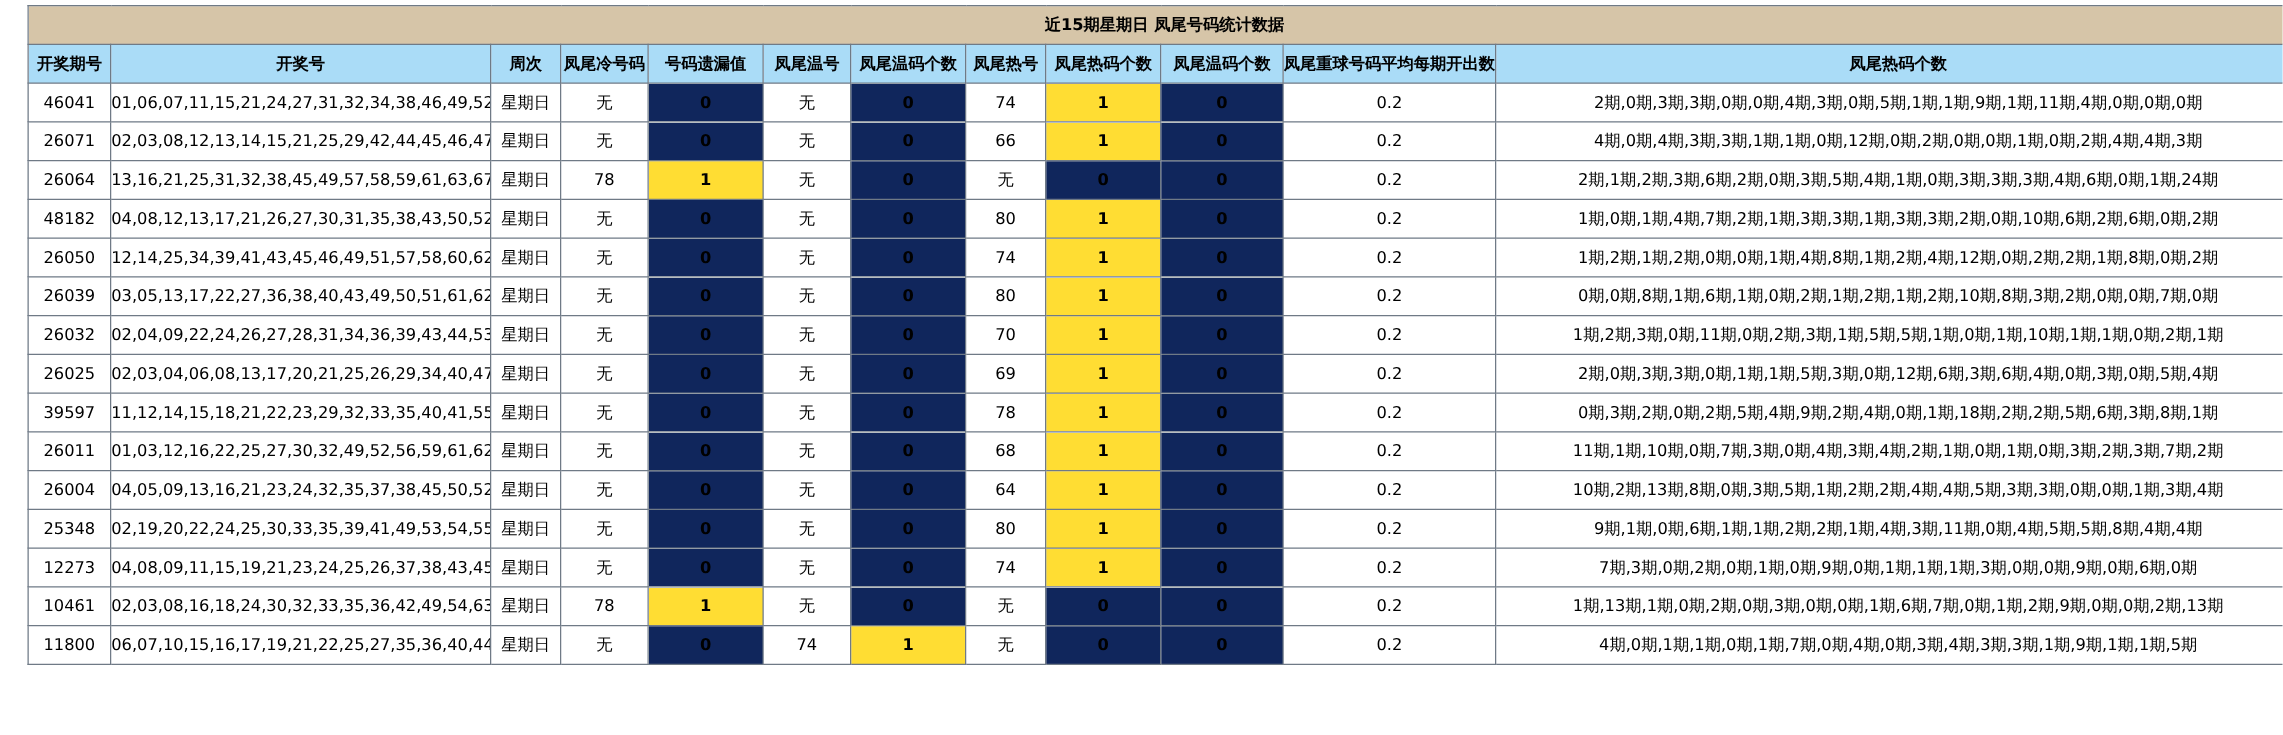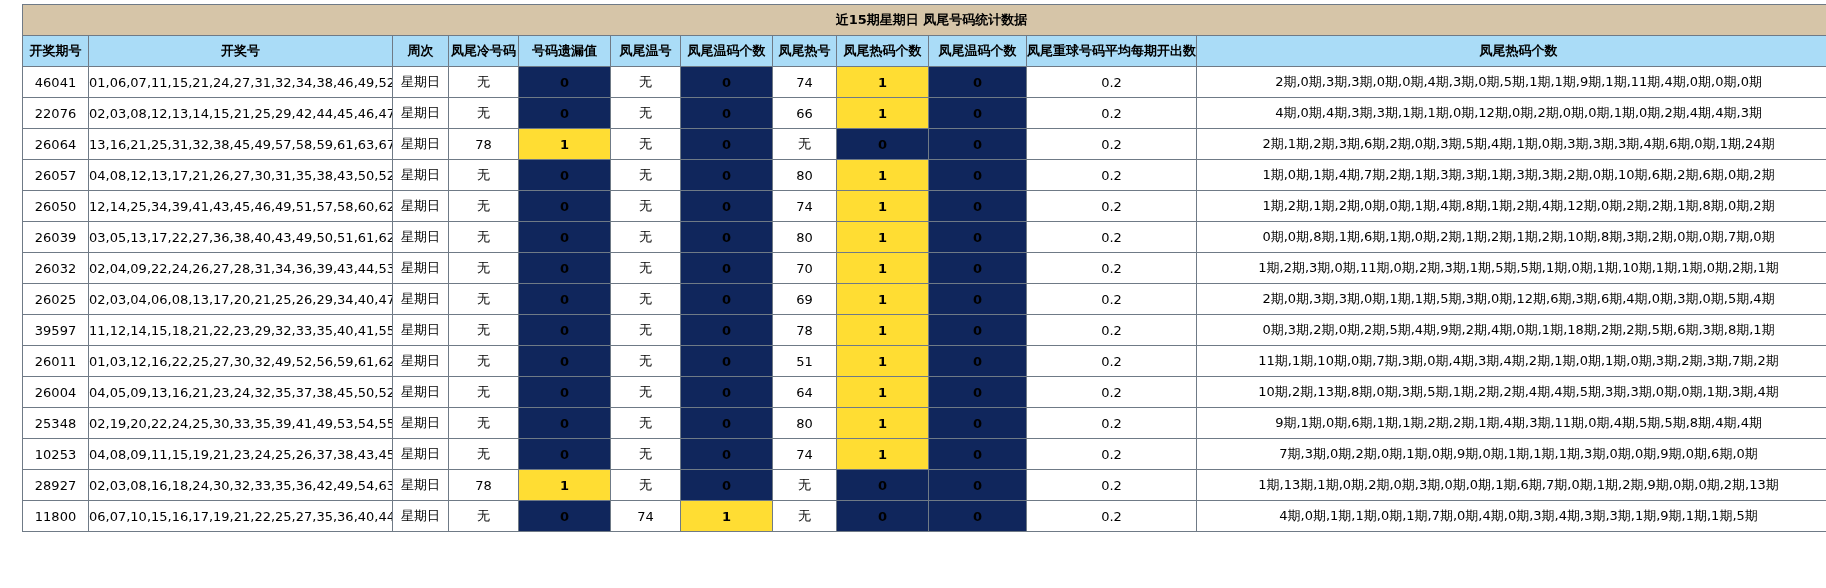--- a/index.html
+++ b/index.html
@@ -130,21 +130,21 @@
           <td class="cell-dark num">0</td>
           <td class="cell-plain num">无</td>
           <td class="cell-dark num">0</td>
           <td class="cell-plain num">74</td>
           <td class="cell-yellow num">1</td>
           <td class="cell-dark num">0</td>
           <td class="cell-plain num">0.2</td>
           <td class="cell-plain leak">2期,0期,3期,3期,0期,0期,4期,3期,0期,5期,1期,1期,9期,1期,11期,4期,0期,0期,0期</td>
         </tr>
         <tr>
-          <td class="cell-plain num">22076</td>
+          <td class="cell-plain num">26071</td>
           <td class="cell-plain kjh">02,03,08,12,13,14,15,21,25,29,42,44,45,46,47,48,52,58,63,66</td>
           <td class="cell-plain num">星期日</td>
           <td class="cell-plain num">无</td>
           <td class="cell-dark num">0</td>
           <td class="cell-plain num">无</td>
           <td class="cell-dark num">0</td>
           <td class="cell-plain num">66</td>
           <td class="cell-yellow num">1</td>
           <td class="cell-dark num">0</td>
           <td class="cell-plain num">0.2</td>
@@ -158,21 +158,21 @@
           <td class="cell-yellow num">1</td>
           <td class="cell-plain num">无</td>
           <td class="cell-dark num">0</td>
           <td class="cell-plain num">无</td>
           <td class="cell-dark num">0</td>
           <td class="cell-dark num">0</td>
           <td class="cell-plain num">0.2</td>
           <td class="cell-plain leak">2期,1期,2期,3期,6期,2期,0期,3期,5期,4期,1期,0期,3期,3期,3期,4期,6期,0期,1期,24期</td>
         </tr>
         <tr>
-          <td class="cell-plain num">26057</td>
+          <td class="cell-plain num">48182</td>
           <td class="cell-plain kjh">04,08,12,13,17,21,26,27,30,31,35,38,43,50,52,57,60,72,79,80</td>
           <td class="cell-plain num">星期日</td>
           <td class="cell-plain num">无</td>
           <td class="cell-dark num">0</td>
           <td class="cell-plain num">无</td>
           <td class="cell-dark num">0</td>
           <td class="cell-plain num">80</td>
           <td class="cell-yellow num">1</td>
           <td class="cell-dark num">0</td>
           <td class="cell-plain num">0.2</td>
@@ -249,21 +249,21 @@
           <td class="cell-plain leak">0期,3期,2期,0期,2期,5期,4期,9期,2期,4期,0期,1期,18期,2期,2期,5期,6期,3期,8期,1期</td>
         </tr>
         <tr>
           <td class="cell-plain num">26011</td>
           <td class="cell-plain kjh">01,03,12,16,22,25,27,30,32,49,52,56,59,61,62,63,66,68,69,79</td>
           <td class="cell-plain num">星期日</td>
           <td class="cell-plain num">无</td>
           <td class="cell-dark num">0</td>
           <td class="cell-plain num">无</td>
           <td class="cell-dark num">0</td>
-          <td class="cell-plain num">51</td>
+          <td class="cell-plain num">68</td>
           <td class="cell-yellow num">1</td>
           <td class="cell-dark num">0</td>
           <td class="cell-plain num">0.2</td>
           <td class="cell-plain leak">11期,1期,10期,0期,7期,3期,0期,4期,3期,4期,2期,1期,0期,1期,0期,3期,2期,3期,7期,2期</td>
         </tr>
         <tr>
           <td class="cell-plain num">26004</td>
           <td class="cell-plain kjh">04,05,09,13,16,21,23,24,32,35,37,38,45,50,52,54,55,62,63,64</td>
           <td class="cell-plain num">星期日</td>
           <td class="cell-plain num">无</td>
@@ -284,35 +284,35 @@
           <td class="cell-dark num">0</td>
           <td class="cell-plain num">无</td>
           <td class="cell-dark num">0</td>
           <td class="cell-plain num">80</td>
           <td class="cell-yellow num">1</td>
           <td class="cell-dark num">0</td>
           <td class="cell-plain num">0.2</td>
           <td class="cell-plain leak">9期,1期,0期,6期,1期,1期,2期,2期,1期,4期,3期,11期,0期,4期,5期,5期,8期,4期,4期</td>
         </tr>
         <tr>
-          <td class="cell-plain num">10253</td>
+          <td class="cell-plain num">12273</td>
           <td class="cell-plain kjh">04,08,09,11,15,19,21,23,24,25,26,37,38,43,45,46,52,63,64,74</td>
           <td class="cell-plain num">星期日</td>
           <td class="cell-plain num">无</td>
           <td class="cell-dark num">0</td>
           <td class="cell-plain num">无</td>
           <td class="cell-dark num">0</td>
           <td class="cell-plain num">74</td>
           <td class="cell-yellow num">1</td>
           <td class="cell-dark num">0</td>
           <td class="cell-plain num">0.2</td>
           <td class="cell-plain leak">7期,3期,0期,2期,0期,1期,0期,9期,0期,1期,1期,1期,3期,0期,0期,9期,0期,6期,0期</td>
         </tr>
         <tr>
-          <td class="cell-plain num">28927</td>
+          <td class="cell-plain num">10461</td>
           <td class="cell-plain kjh">02,03,08,16,18,24,30,32,33,35,36,42,49,54,63,64,72,74,77,78</td>
           <td class="cell-plain num">星期日</td>
           <td class="cell-plain num">78</td>
           <td class="cell-yellow num">1</td>
           <td class="cell-plain num">无</td>
           <td class="cell-dark num">0</td>
           <td class="cell-plain num">无</td>
           <td class="cell-dark num">0</td>
           <td class="cell-dark num">0</td>
           <td class="cell-plain num">0.2</td>

